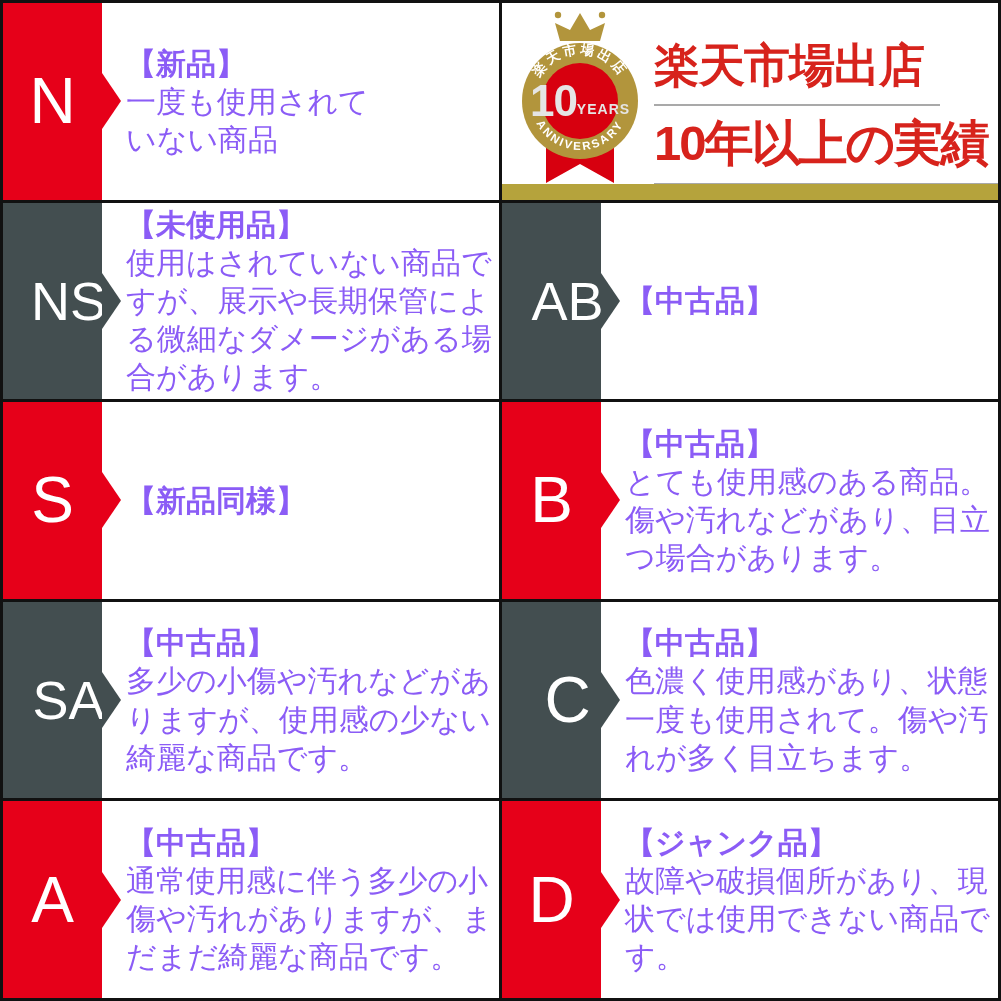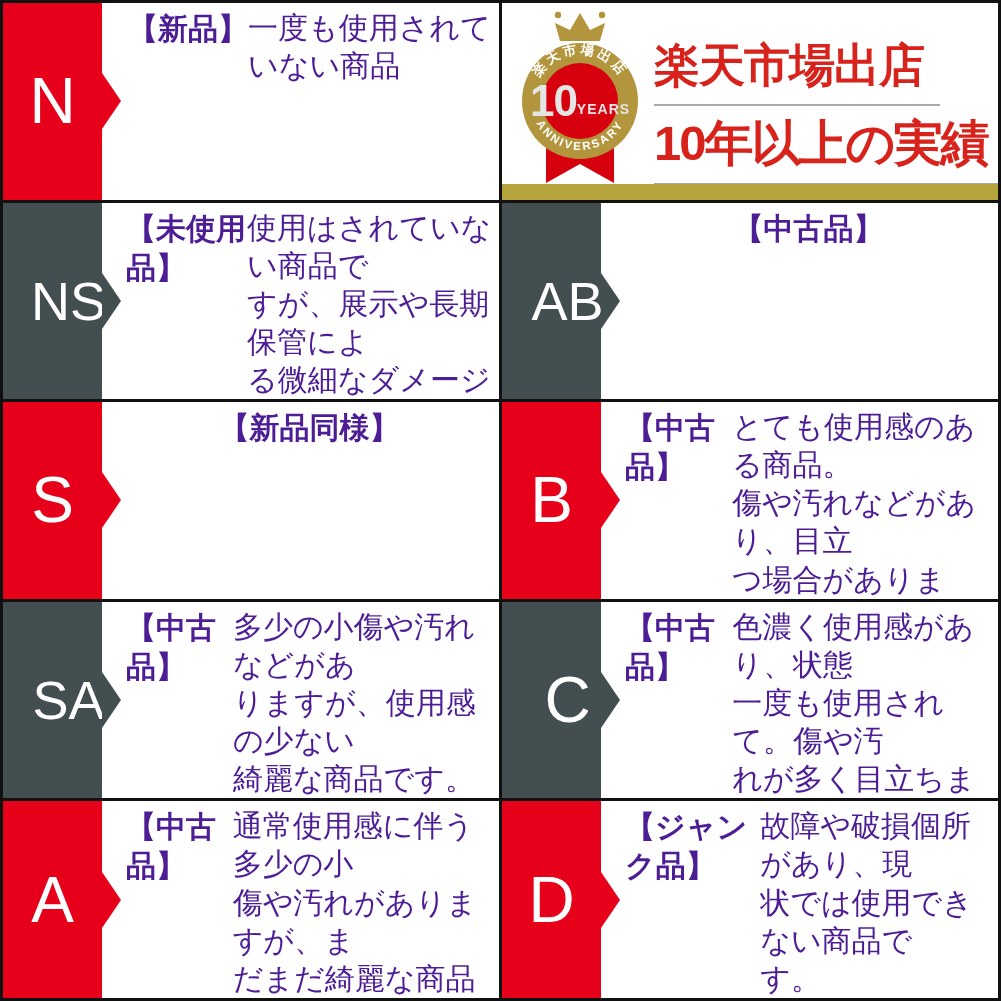--- a/index.html
+++ b/index.html
@@ -25,22 +25,22 @@
   .badge .arrow{
     position:absolute; left:99px; top:50%; transform:translateY(-50%);
     width:0; height:0;
     border-top:28px solid transparent; border-bottom:28px solid transparent;
     border-left:19px solid #e60019; z-index:2;
   }
   .badge.gray .arrow{ border-left-color:#434e50; }
   .letter{ color:#fff; font-size:64px; font-weight:500; line-height:1; }
   .letter.two{ font-size:54px; }
   .texts{
-    flex:1; display:flex; flex-direction:row; justify-content:center;
-    padding:6px 6px 6px 24px; color:#4c1d95;
+    flex:1; display:flex; flex-direction:column; justify-content:center;
+    padding:6px 6px 6px 24px; color:#8b5cf6;
   }
   .g-title{ font-size:30px; font-weight:700; line-height:1.3; }
   .g-body{ font-size:30px; font-weight:400; line-height:1.27; white-space:pre-line; }
 
   
   .header-cell{ position:relative; }
   .goldbar{
     position:absolute; left:0; right:0; bottom:0; height:16px;
     background:#b5a33c;
   }

